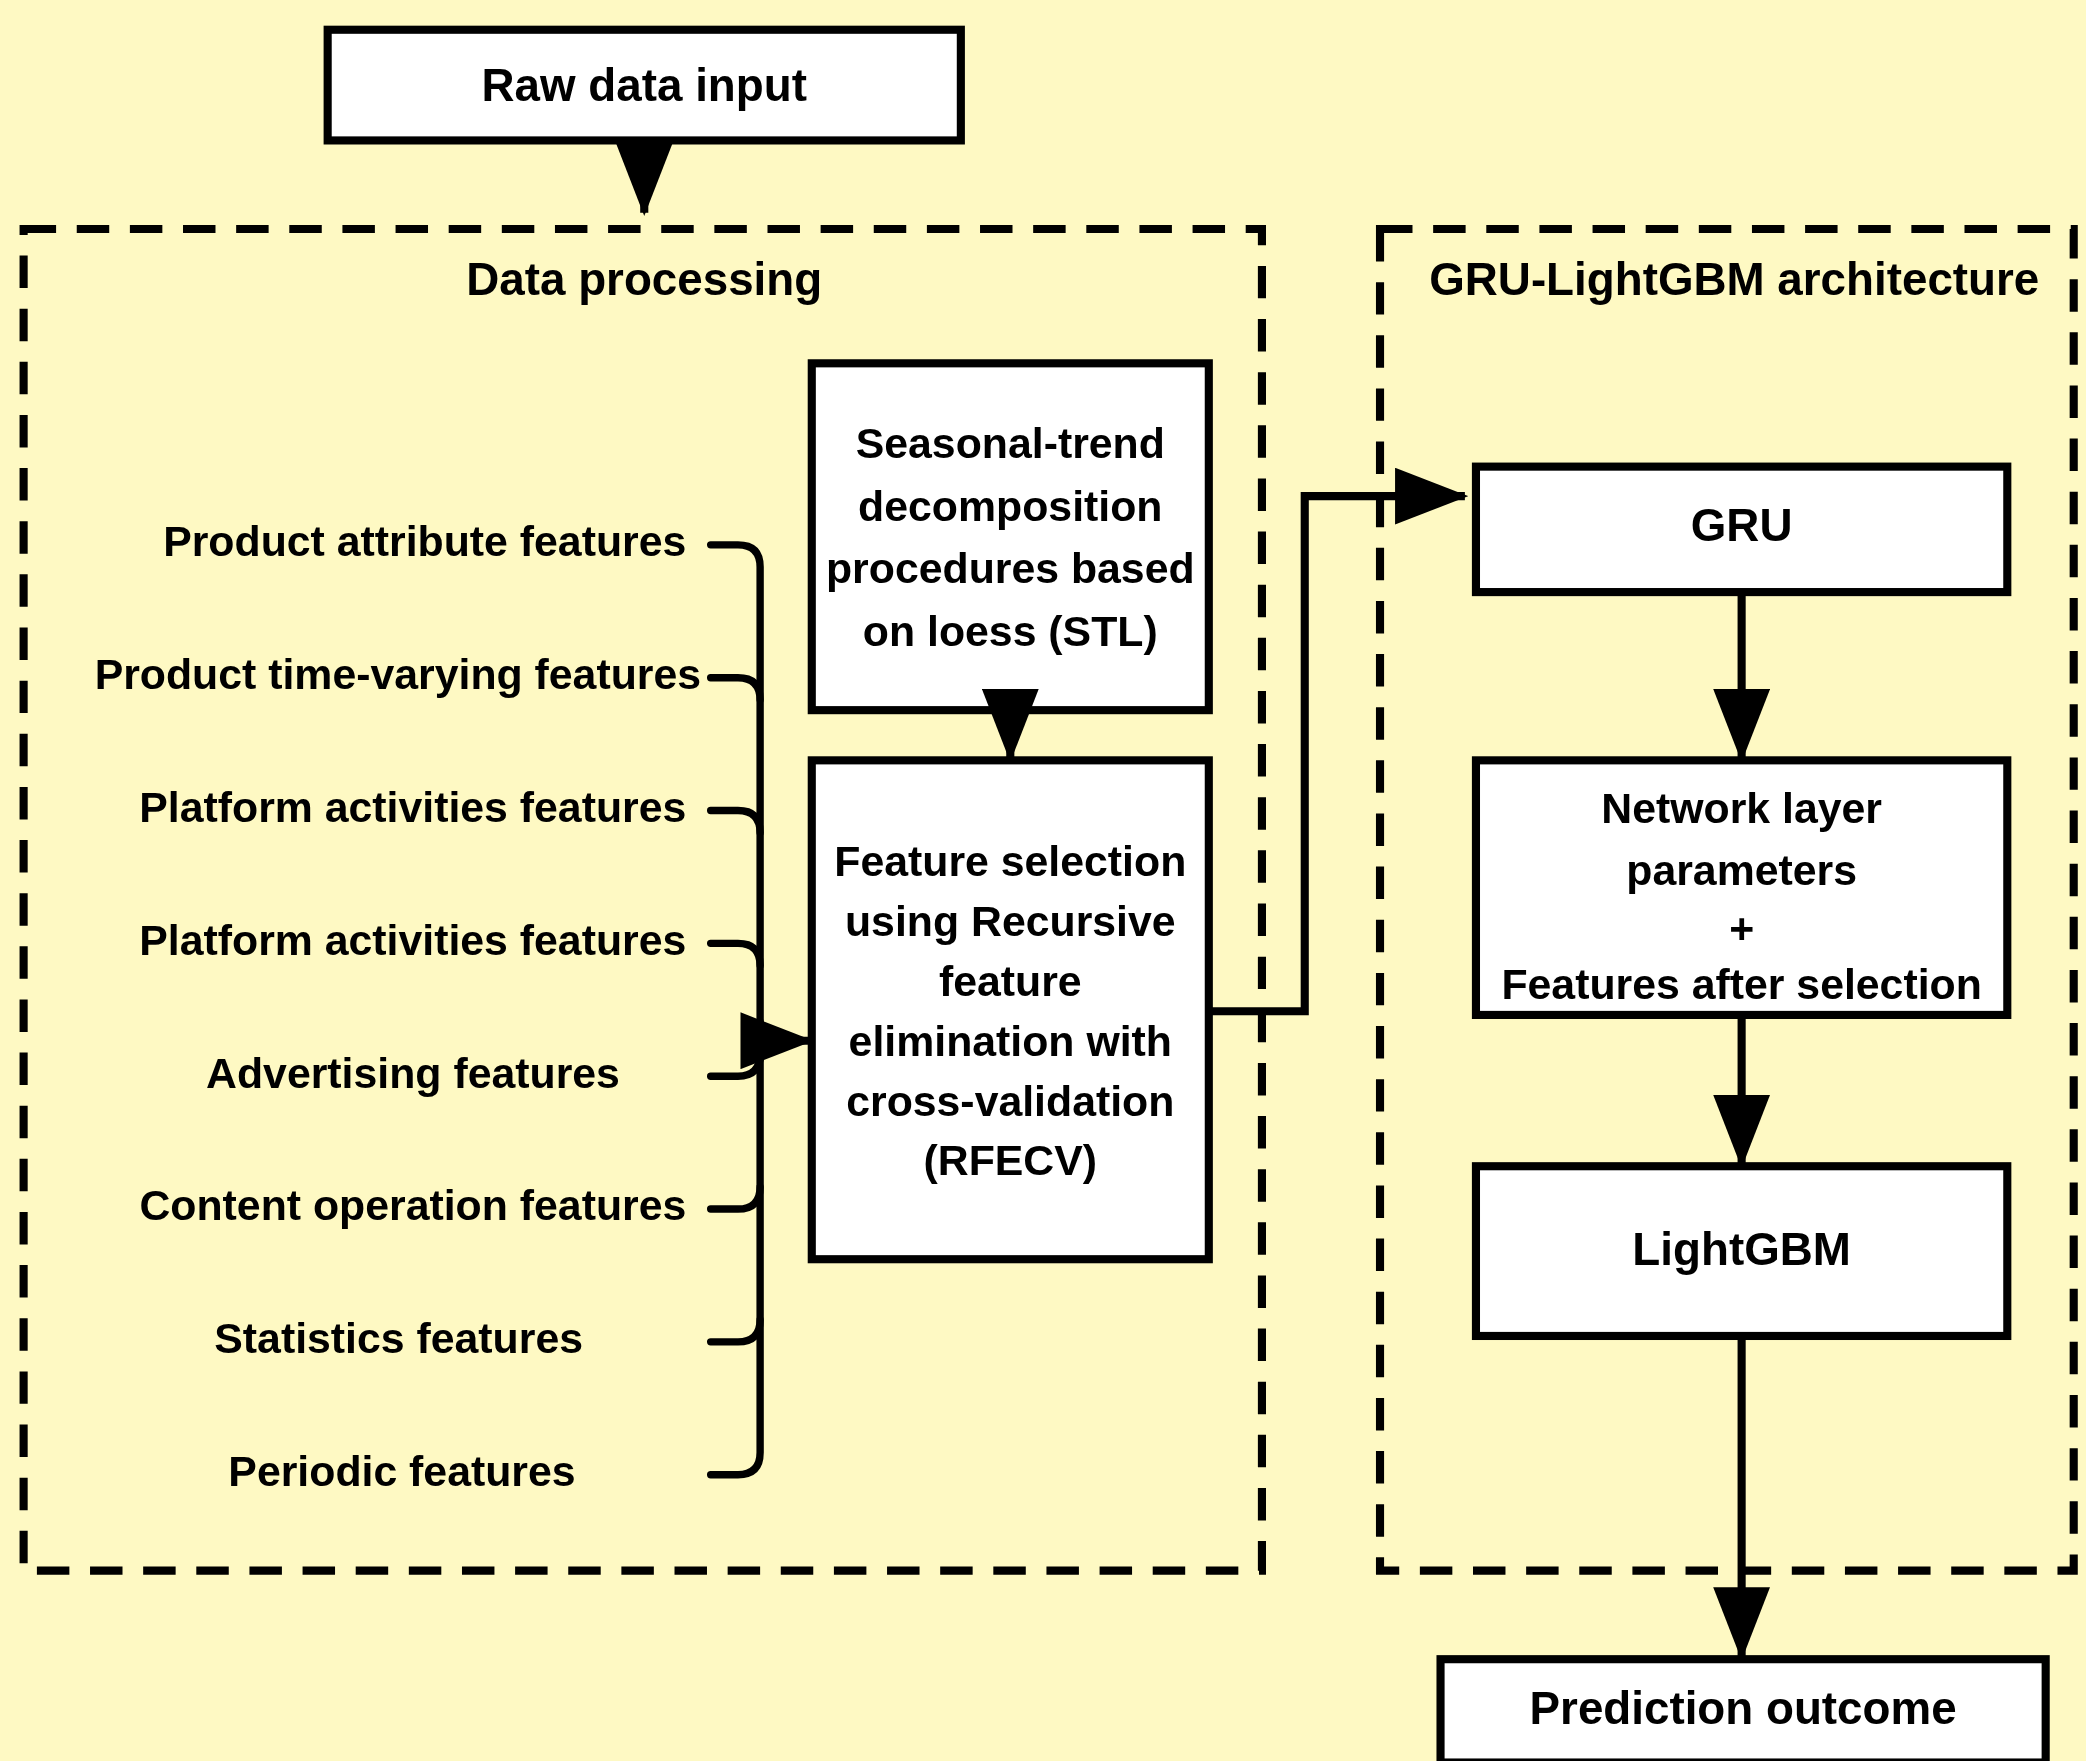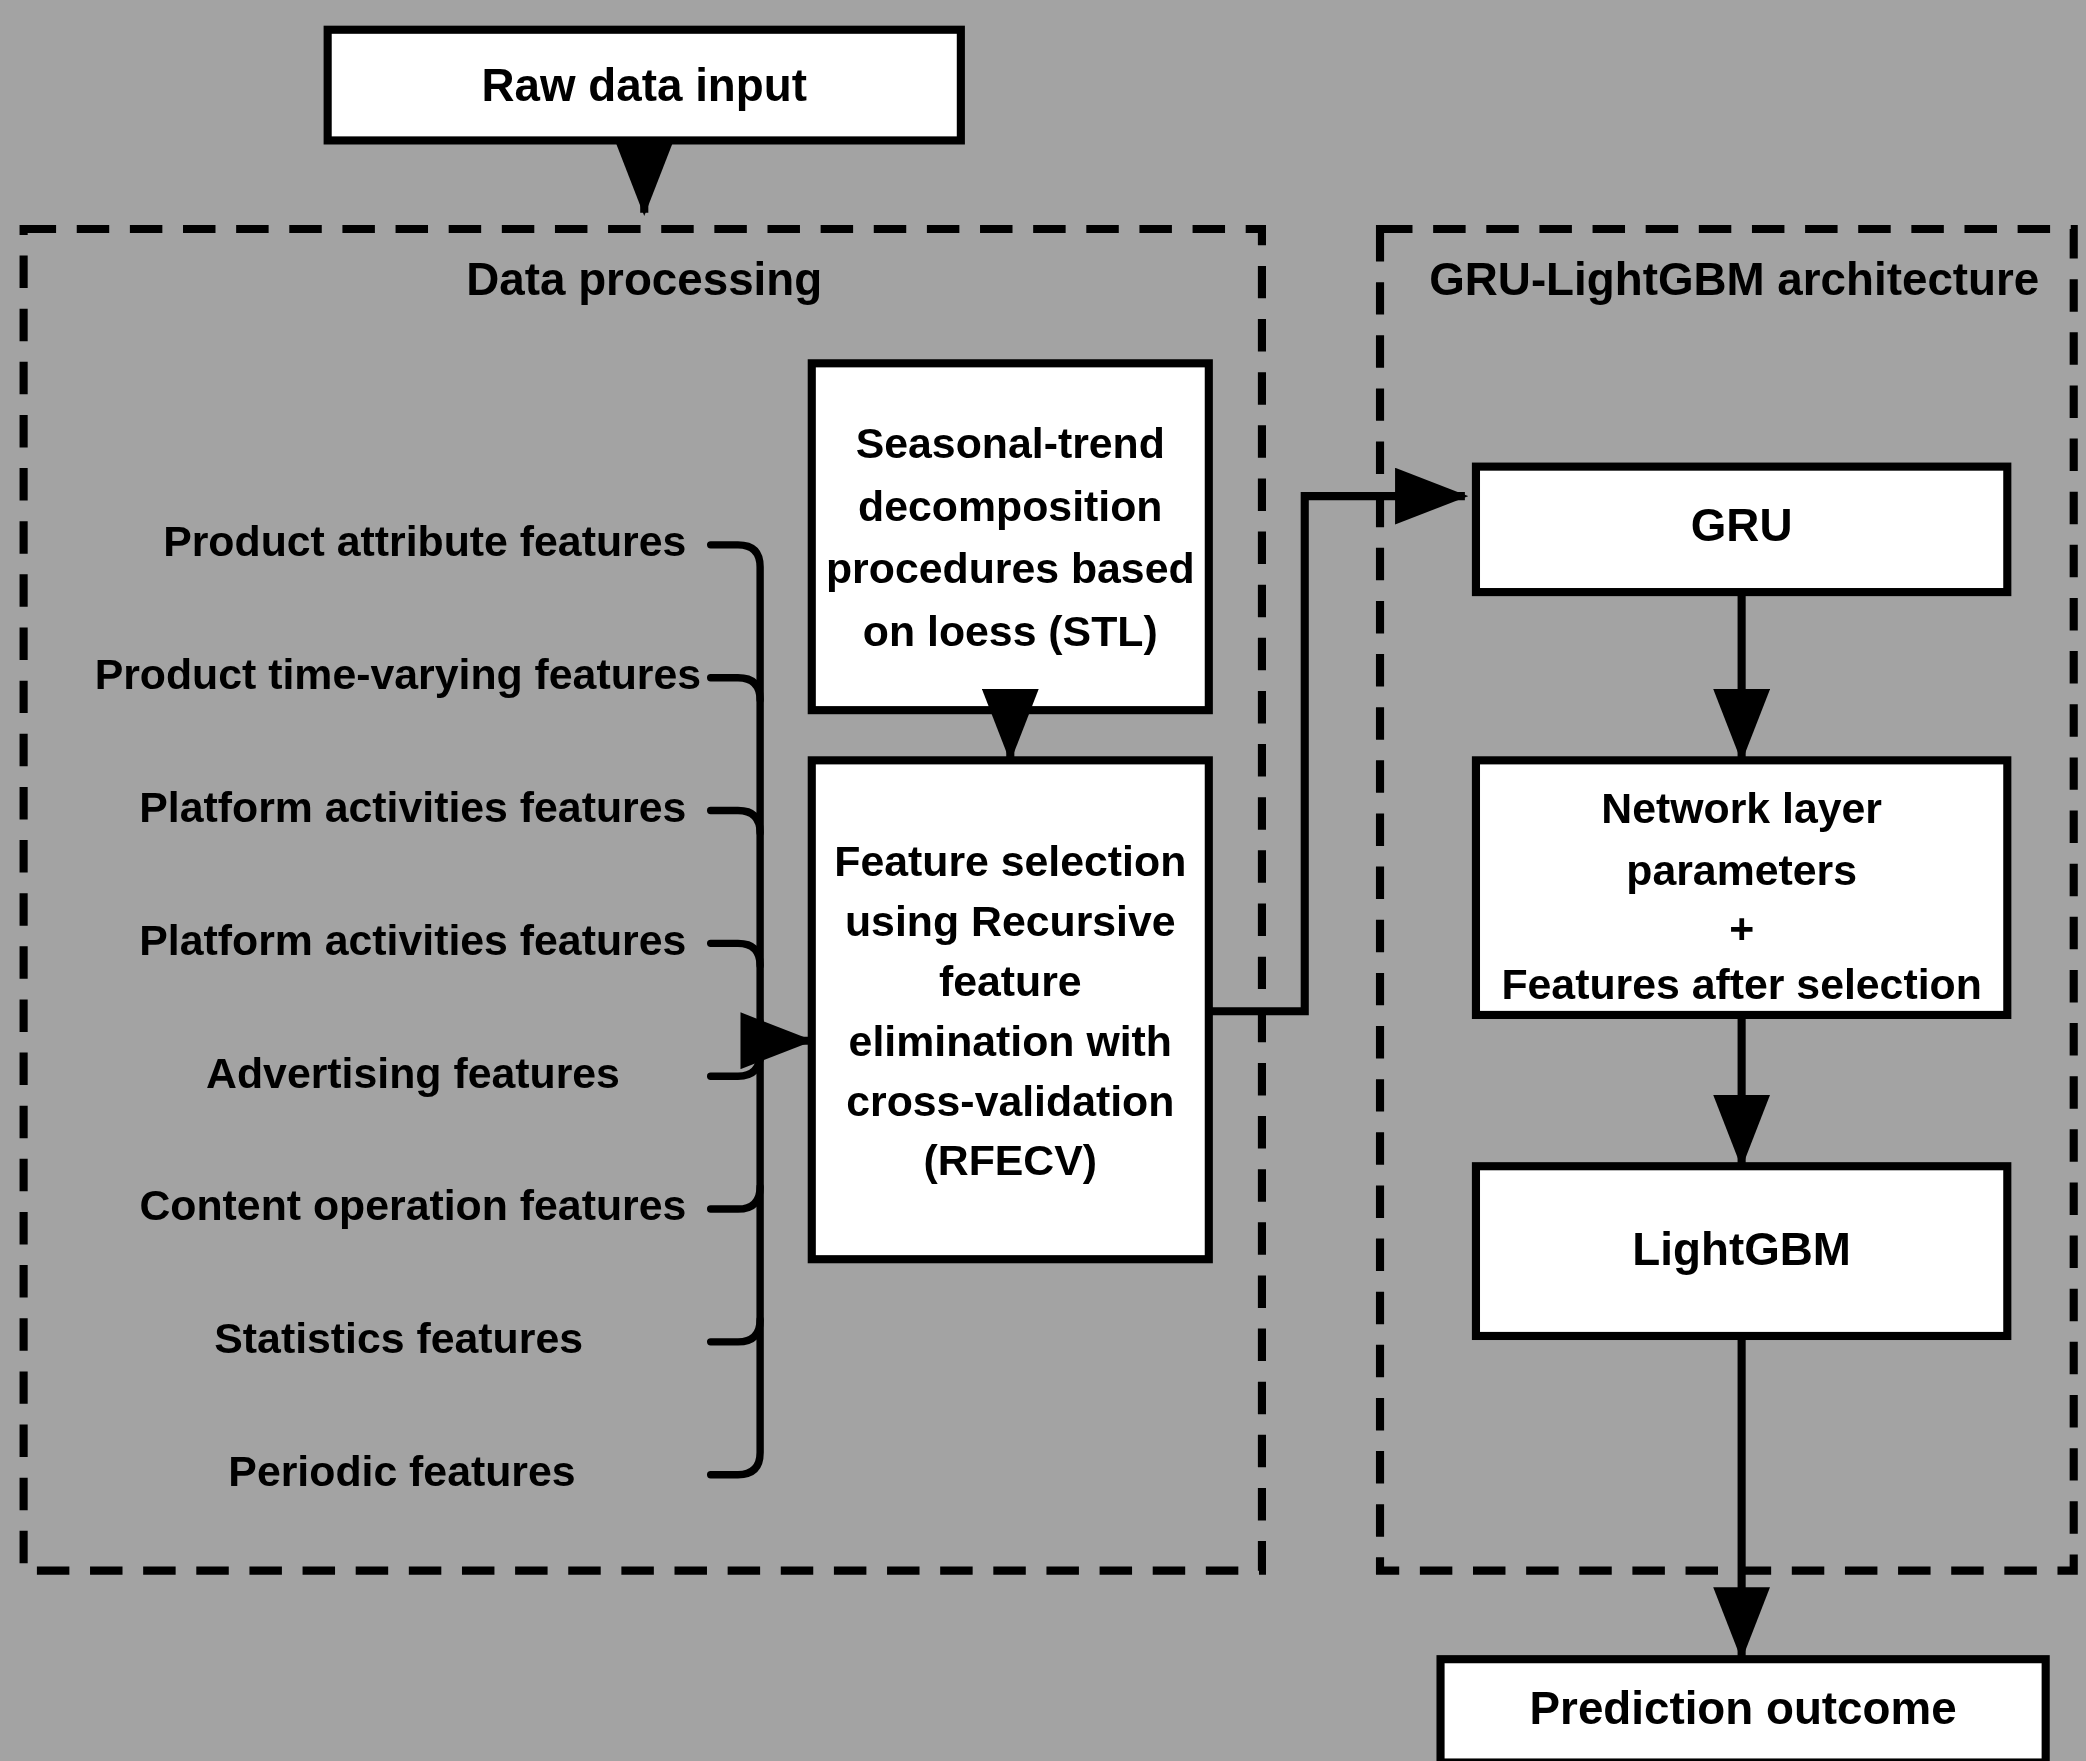--- a/index.html
+++ b/index.html
@@ -4,21 +4,21 @@
 <style>
   html, body {
     margin: 0;
     padding: 0;
     background: #ffffff;
   }
   #page {
     position: relative;
     width: 2087px;
     height: 1762px;
-    background: #a3a3a3;
+    background: #fef9c3;
     font-family: "Liberation Sans", sans-serif;
     overflow: hidden;
   }
   #diagram-svg {
     position: absolute;
     top: 0;
     left: 0;
     width: 2087px;
     height: 1762px;
   }

